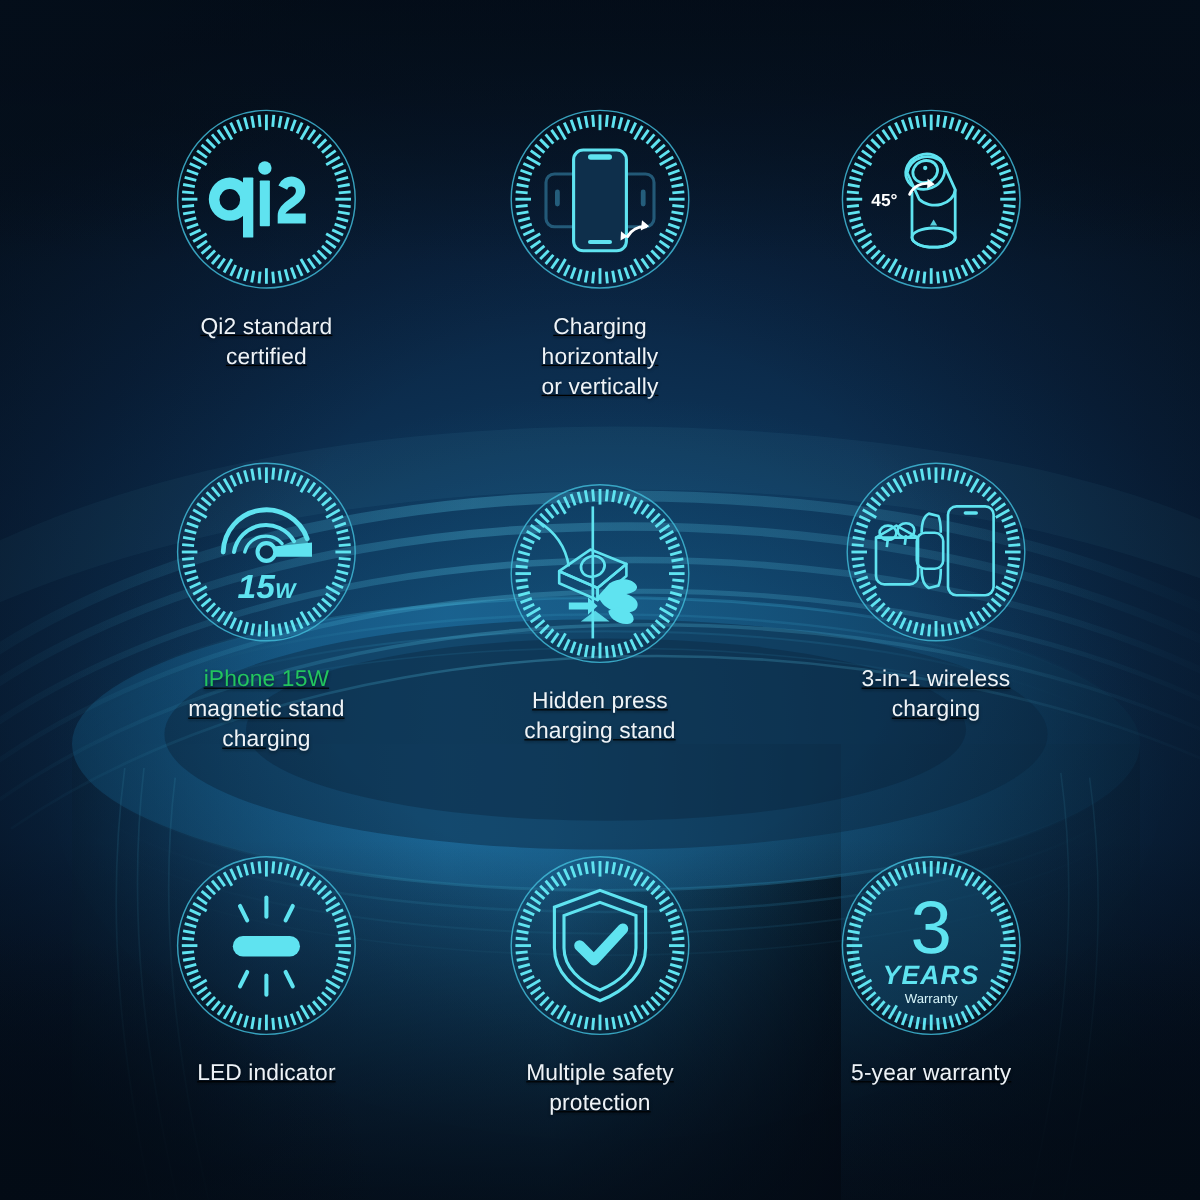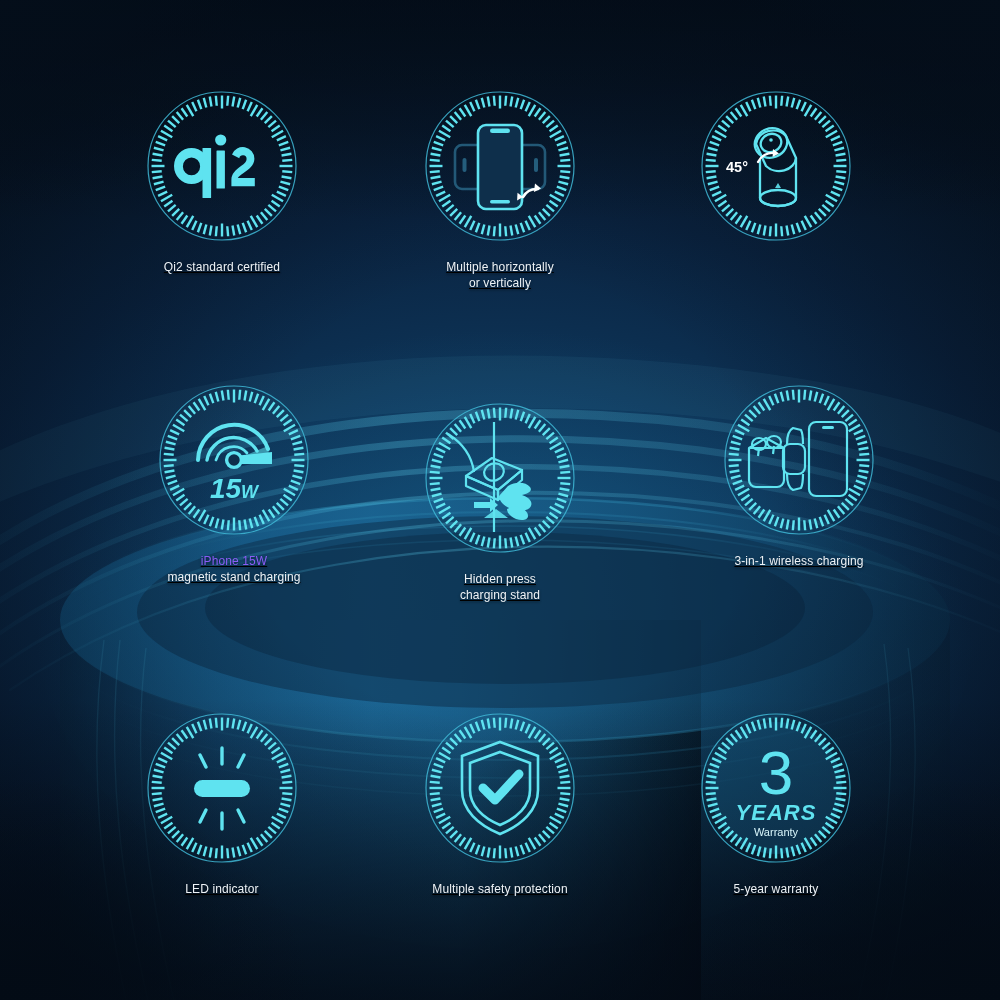--- a/index.html
+++ b/index.html
@@ -31,24 +31,24 @@
 
   
   .grid{position:absolute;inset:0;}
   .cell{position:absolute;display:flex;flex-direction:column;align-items:center;text-decoration:underline;}
 
   .badge{position:relative;width:156px;height:156px;}
   .badge svg{position:absolute;left:0;top:0;width:156px;height:156px;overflow:visible;}
 
   .label{
     margin-top:16px;text-align:center;color:#eef3f7;
-    font-size:12px;line-height:1.32;letter-spacing:.1px;white-space:pre-line;
+    font-size:19px;line-height:1.32;letter-spacing:.1px;white-space:pre-line;
     text-shadow:0 1px 3px rgba(0,0,0,.45);
   }
-  .label .hl{color:#8b5cf6;}
+  .label .hl{color:#22c55e;}
 </style>
 </head>
 <body>
 
 <div id="stage">
 
   <div class="bg-base"></div>
 
   <svg class="bg-svg" viewBox="0 0 1000 1000">
     <defs>
@@ -308,21 +308,21 @@
 
           <rect x="56" y="37" width="44" height="84" rx="8" fill="#0e2f4b" stroke="#5fe3f0" stroke-width="2.6"></rect>
           <rect x="68" y="40.5" width="20" height="4.6" rx="2.3" fill="#5fe3f0"></rect>
           <rect x="68" y="112" width="20" height="3.4" rx="1.7" fill="#5fe3f0"></rect>
 
           <path d="M101 109 a16 16 0 0 1 15 -8" fill="none" stroke="#ffffff" stroke-width="2.6" stroke-linecap="round"></path>
           <path d="M113 95.5 l6 5 l-7 3.6 Z" fill="#ffffff"></path>
           <path d="M101 109 l-5.5 -4.2 l-.4 7.6 Z" fill="#ffffff"></path>
         </svg>
       </div>
-      <div class="label">Multiple horizontally
+      <div class="label">Charging horizontally
 or vertically</div>
     </div>
 
     <div class="cell" style="left:698px;top:88px;width:156px;">
       <div class="badge">
         <svg viewBox="0 0 156 156">
           <circle cx="78" cy="78" r="74" fill="none" stroke="#3fb9d6" stroke-width="1.2" opacity=".85"></circle>
           <g class="ticks" stroke="#5fe3f0" stroke-width="2.4">
               <line x1="78.00" y1="7.50" x2="78.00" y2="20.50" stroke-linecap="butt"></line>
               <line x1="84.14" y1="7.77" x2="83.27" y2="17.73" stroke-linecap="butt"></line>
@@ -409,21 +409,21 @@
           <circle cx="73" cy="52" r="1.8" fill="#5fe3f0"></circle>
           <path d="M80 95 l3 5 l-6 0 Z" fill="#5fe3f0" opacity=".9"></path>
 
           <path d="M60 74 a16 16 0 0 1 17 -9" fill="none" stroke="#ffffff" stroke-width="2.3" stroke-linecap="round"></path>
           <path d="M75 61 l6 4.6 l-6.4 3.4 Z" fill="#ffffff"></path>
           <text x="28" y="84" fill="#ffffff" font-family="Liberation Sans, sans-serif" font-size="14.5" font-weight="700">45°</text>
         </svg>
       </div>
     </div>
 
-    <div class="cell" style="left:156px;top:382px;width:156px;">
+    <div class="cell" style="left:144px;top:382px;width:156px;">
       <div class="badge">
         <svg viewBox="0 0 156 156">
           <circle cx="78" cy="78" r="74" fill="none" stroke="#3fb9d6" stroke-width="1.2" opacity=".85"></circle>
           <g class="ticks" stroke="#5fe3f0" stroke-width="2.4">
               <line x1="78.00" y1="7.50" x2="78.00" y2="20.50" stroke-linecap="butt"></line>
               <line x1="84.14" y1="7.77" x2="83.27" y2="17.73" stroke-linecap="butt"></line>
               <line x1="90.24" y1="8.57" x2="88.51" y2="18.42" stroke-linecap="butt"></line>
               <line x1="96.25" y1="9.90" x2="93.66" y2="19.56" stroke-linecap="butt"></line>
               <line x1="102.11" y1="11.75" x2="98.69" y2="21.15" stroke-linecap="butt"></line>
               <line x1="107.79" y1="14.11" x2="103.57" y2="23.17" stroke-linecap="butt"></line>
@@ -600,21 +600,21 @@
           <path d="M92 106 c8 1 14 5 14 10 c0 4 -6 5 -12 3 c-5 -2 -9 -6 -9 -10 Z" fill="#5fe3f0"></path>
 
           <path d="M52 102 l16 0 l0 -4 l8 7 l-8 7 l0 -4 l-16 0 Z" fill="#5fe3f0"></path>
           <path d="M62 118 l12 -9 l12 9 Z" fill="#5fe3f0" opacity=".9"></path>
         </svg>
       </div>
       <div class="label">Hidden press
 charging stand</div>
     </div>
 
-    <div class="cell" style="left:721px;top:382px;width:156px;">
+    <div class="cell" style="left:702px;top:382px;width:156px;">
       <div class="badge">
         <svg viewBox="0 0 156 156">
           <circle cx="78" cy="78" r="74" fill="none" stroke="#3fb9d6" stroke-width="1.2" opacity=".85"></circle>
           <g class="ticks" stroke="#5fe3f0" stroke-width="2.4">
               <line x1="78.00" y1="7.50" x2="78.00" y2="20.50" stroke-linecap="butt"></line>
               <line x1="84.14" y1="7.77" x2="83.27" y2="17.73" stroke-linecap="butt"></line>
               <line x1="90.24" y1="8.57" x2="88.51" y2="18.42" stroke-linecap="butt"></line>
               <line x1="96.25" y1="9.90" x2="93.66" y2="19.56" stroke-linecap="butt"></line>
               <line x1="102.11" y1="11.75" x2="98.69" y2="21.15" stroke-linecap="butt"></line>
               <line x1="107.79" y1="14.11" x2="103.57" y2="23.17" stroke-linecap="butt"></line>

